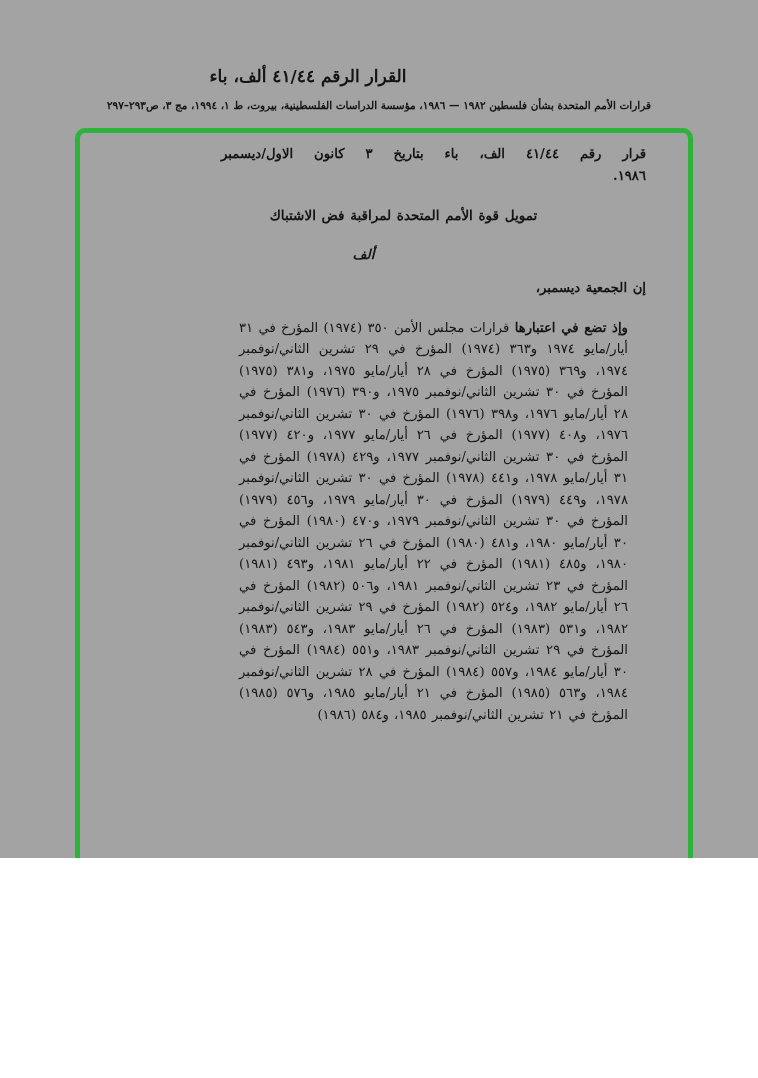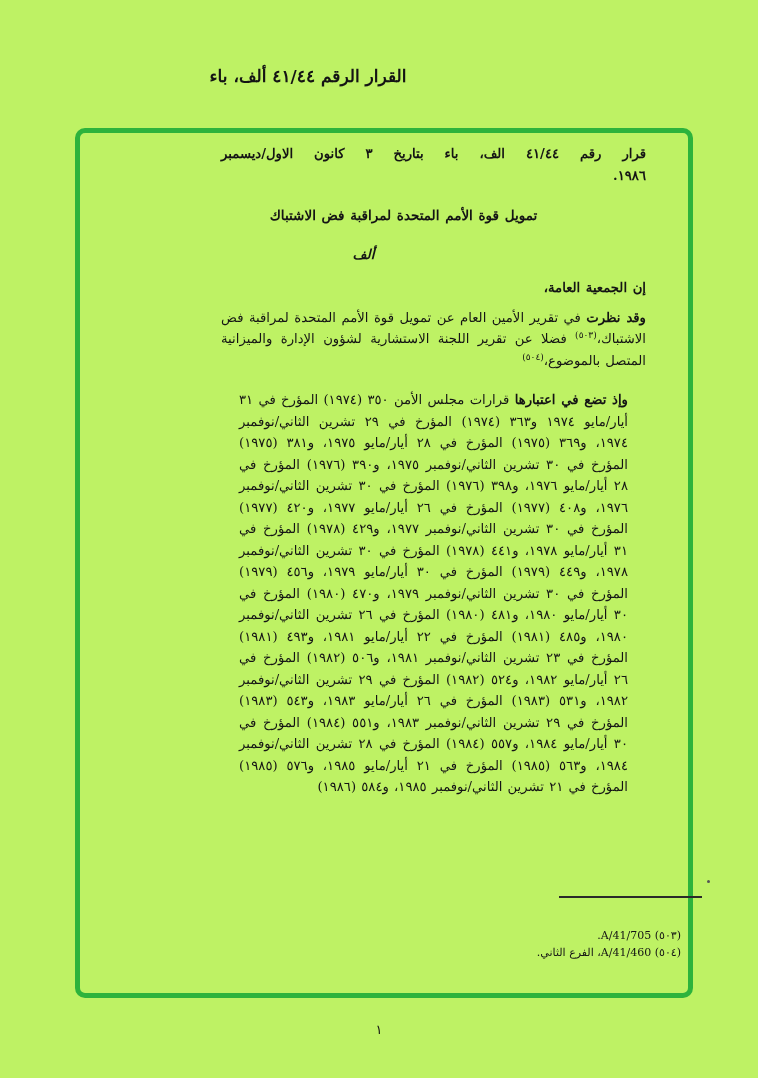--- a/index.html
+++ b/index.html
@@ -1,21 +1,21 @@
 <!DOCTYPE html>
 <html lang="ar" style="--border-green: #2db33c; --text: #141414;"><head>
 <meta charset="utf-8">
 <style>
   :root { --border-green:#2db33c; --text:#141414; }
   html,body{margin:0;padding:0;}
   body{
     width:758px;height:1078px;background:#ffffff;color:var(--text);
     font-family:"DejaVu Serif","Liberation Serif",serif;
   }
-  .page{position:relative;width:758px;height:1078px;overflow:hidden;background:#bef264;}
+  .page{position:relative;width:758px;height:858px;overflow:hidden;background:#a3a3a3;}
 
   .header-title{
     position:absolute;top:66px;left:0;width:616px;text-align:center;
     direction:rtl;font-weight:700;font-size:17px;letter-spacing:.2px;
   }
   .header-source{
     position:absolute;top:99px;left:0;width:758px;text-align:center;
     direction:rtl;font-weight:700;font-size:10.5px;
   }
 
@@ -47,36 +47,36 @@
   .scan-dot{position:absolute;top:880px;left:707px;width:3px;height:3px;background:#555;border-radius:50%;}
 
   .page-number{position:absolute;top:1022px;left:0;width:758px;text-align:center;font-size:13px;}
 </style>
 </head>
 <body>
 
 <div class="page">
 
   <div class="header-title">القرار الرقم ٤١/٤٤ ألف، باء</div>
+  <div class="header-source">قرارات الأمم المتحدة بشأن فلسطين ١٩٨٢ — ١٩٨٦، مؤسسة الدراسات الفلسطينية، بيروت، ط ١، ١٩٩٤، مج ٣، ص٢٩٣–٢٩٧</div>
 
   <div class="green-box"></div>
 
   <div class="doc-col">
     <div class="intro b">
       <div class="justify-full">قرار رقم ٤١/٤٤ الف، باء بتاريخ ٣ كانون الاول/ديسمبر</div>
       <div class="intro-line2">١٩٨٦.</div>
     </div>
 
     <div class="doc-title b">تمويل قوة الأمم المتحدة لمراقبة فض الاشتباك</div>
 
     <div class="section b">ألف</div>
 
-    <p class="para b">إن الجمعية العامة،</p>
+    <p class="para b">إن الجمعية ديسمبر،</p>
 
-    <p class="para"><span class="b">وقد نظرت</span><span> في تقرير الأمين العام عن تمويل قوة الأمم المتحدة لمراقبة فض الاشتباك،</span><sup class="fn-ref">(٥٠٣)</sup><span> فضلا عن تقرير اللجنة الاستشارية لشؤون الإدارة والميزانية المتصل بالموضوع،</span><sup class="fn-ref">(٥٠٤)</sup></p>
 
     <p class="para"><span class="b">وإذ تضع في اعتبارها</span><span> قرارات مجلس الأمن ٣٥٠ (١٩٧٤) المؤرخ في ٣١ أيار/مايو ١٩٧٤ و٣٦٣ (١٩٧٤) المؤرخ في ٢٩ تشرين الثاني/نوفمبر ١٩٧٤، و٣٦٩ (١٩٧٥) المؤرخ في ٢٨ أيار/مايو ١٩٧٥، و٣٨١ (١٩٧٥) المؤرخ في ٣٠ تشرين الثاني/نوفمبر ١٩٧٥، و٣٩٠ (١٩٧٦) المؤرخ في ٢٨ أيار/مايو ١٩٧٦، و٣٩٨ (١٩٧٦) المؤرخ في ٣٠ تشرين الثاني/نوفمبر ١٩٧٦، و٤٠٨ (١٩٧٧) المؤرخ في ٢٦ أيار/مايو ١٩٧٧، و٤٢٠ (١٩٧٧) المؤرخ في ٣٠ تشرين الثاني/نوفمبر ١٩٧٧، و٤٢٩ (١٩٧٨) المؤرخ في ٣١ أيار/مايو ١٩٧٨، و٤٤١ (١٩٧٨) المؤرخ في ٣٠ تشرين الثاني/نوفمبر ١٩٧٨، و٤٤٩ (١٩٧٩) المؤرخ في ٣٠ أيار/مايو ١٩٧٩، و٤٥٦ (١٩٧٩) المؤرخ في ٣٠ تشرين الثاني/نوفمبر ١٩٧٩، و٤٧٠ (١٩٨٠) المؤرخ في ٣٠ أيار/مايو ١٩٨٠، و٤٨١ (١٩٨٠) المؤرخ في ٢٦ تشرين الثاني/نوفمبر ١٩٨٠، و٤٨٥ (١٩٨١) المؤرخ في ٢٢ أيار/مايو ١٩٨١، و٤٩٣ (١٩٨١) المؤرخ في ٢٣ تشرين الثاني/نوفمبر ١٩٨١، و٥٠٦ (١٩٨٢) المؤرخ في ٢٦ أيار/مايو ١٩٨٢، و٥٢٤ (١٩٨٢) المؤرخ في ٢٩ تشرين الثاني/نوفمبر ١٩٨٢، و٥٣١ (١٩٨٣) المؤرخ في ٢٦ أيار/مايو ١٩٨٣، و٥٤٣ (١٩٨٣) المؤرخ في ٢٩ تشرين الثاني/نوفمبر ١٩٨٣، و٥٥١ (١٩٨٤) المؤرخ في ٣٠ أيار/مايو ١٩٨٤، و٥٥٧ (١٩٨٤) المؤرخ في ٢٨ تشرين الثاني/نوفمبر ١٩٨٤، و٥٦٣ (١٩٨٥) المؤرخ في ٢١ أيار/مايو ١٩٨٥، و٥٧٦ (١٩٨٥) المؤرخ في ٢١ تشرين الثاني/نوفمبر ١٩٨٥، و٥٨٤ (١٩٨٦)</span></p>
   </div>
 
   <div class="footnote-sep"></div>
 
   <div class="footnotes">
     <div class="fn"><span>(٥٠٣)</span>&nbsp;<span>A/41/705.</span></div>
     <div class="fn"><span>(٥٠٤)</span>&nbsp;<span>A/41/460، الفرع الثاني.</span></div>
   </div>

